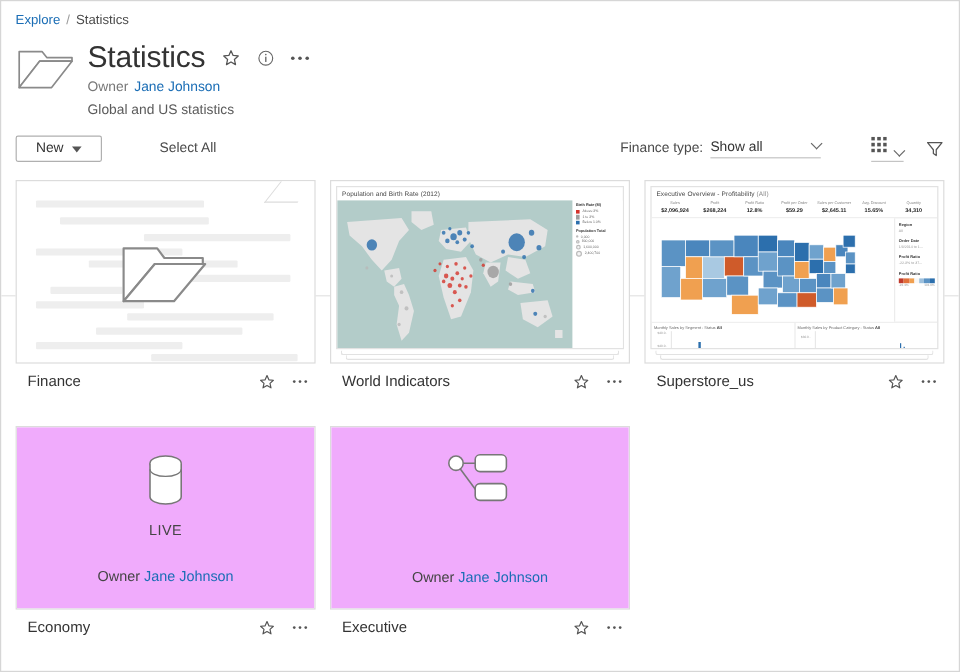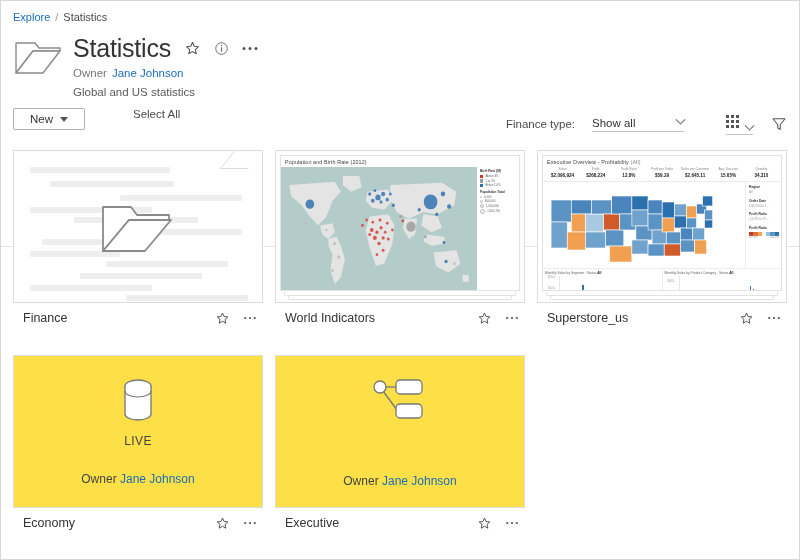--- a/index.html
+++ b/index.html
@@ -47,21 +47,21 @@
   .owner-label { color:#777; }
   .owner-name { color:#1a6db5; cursor:pointer; }
   .desc-row { margin-top:4px; font-size:11.5px; color:#5a5a5a; line-height:15px; }
 
   
   .toolbar {
     position:absolute; left:0; right:0; top:107px; height:32px;
   }
   .toolbar-inner {
     position:absolute; left:12px; right:12px; top:0; height:32px;
-    display:flex; 
+    display:flex; align-items:center;
   }
   .new-btn {
     width:72px; height:22px;
     border:1px solid #b0b0b0; background:#fff; border-radius:2px;
     font-size:11.5px; color:#333;
     display:flex; align-items:center; justify-content:center; gap:7px;
     cursor:pointer; font-family:inherit;
   }
   .caret-dn {
     width:0;height:0;border-left:4px solid transparent;
@@ -69,21 +69,21 @@
   }
   .select-all {
     margin-left:48px; font-size:11.5px; color:#4a4a4a; cursor:pointer;
   }
   .tb-right { margin-left:auto; display:flex; align-items:center; gap:0px; }
   .tb-group { display:flex; align-items:flex-end; gap:6px; }
   .tb-label { font-size:11.5px; color:#4a4a4a; padding-bottom:2px; }
   .tb-select {
     display:flex; align-items:center; justify-content:space-between;
     border-bottom:1px solid #c4c4c4; min-width:92px;
-    padding:0 0 2px 0; cursor:pointer;margin-left:11px;
+    padding:0 0 2px 0; cursor:pointer;
   }
   .tb-select.narrow { min-width:86px; }
   .tb-select-val { font-size:11.5px; color:#333; }
   .chev {
     width:7px; height:7px; border-right:1.3px solid #666; border-bottom:1.3px solid #666;
     transform:rotate(45deg) translate(-2px,-2px); margin-left:8px; flex:none;
   }
   .tb-gap { width:22px; }
   .grid-ctl {
     display:flex; align-items:flex-end; gap:5px; margin-left:20px;
@@ -183,21 +183,21 @@
   .wm-map { flex:1; position:relative; background:#b3ccc9; overflow:hidden; }
   .wm-side { width:42px; background:#fff; padding:2px 2px 0 3px; }
   .wm-h { font-size:3.2px; font-weight:bold; color:#333; line-height:5px; }
   .wm-item { display:flex; align-items:center; gap:2px; font-size:2.9px; color:#666; line-height:4.6px; }
   .wm-sw { width:3.4px; height:3.4px; flex:none; }
   .wm-circ { border:0.5px solid #bbb; border-radius:50%; background:#f4f4f4; flex:none; }
 
   
   .ds-thumb {
     display:flex; flex-direction:column; align-items:center; justify-content:center;
-    height:100%; background:#fde047;
+    height:100%; background:#f0abfc;
   }
   .ds-live { font-size:12px; color:#444; margin-top:7px; letter-spacing:0.4px; }
   .ds-owner { font-size:12px; margin-top:24px; }
   .ds-owner .lbl { color:#444; }
   .ds-owner .nm { color:#1a6db5; cursor:pointer; }
   .ds-owner-edu { margin-top:44px; }
 </style>
 </head>
 <body>
 

